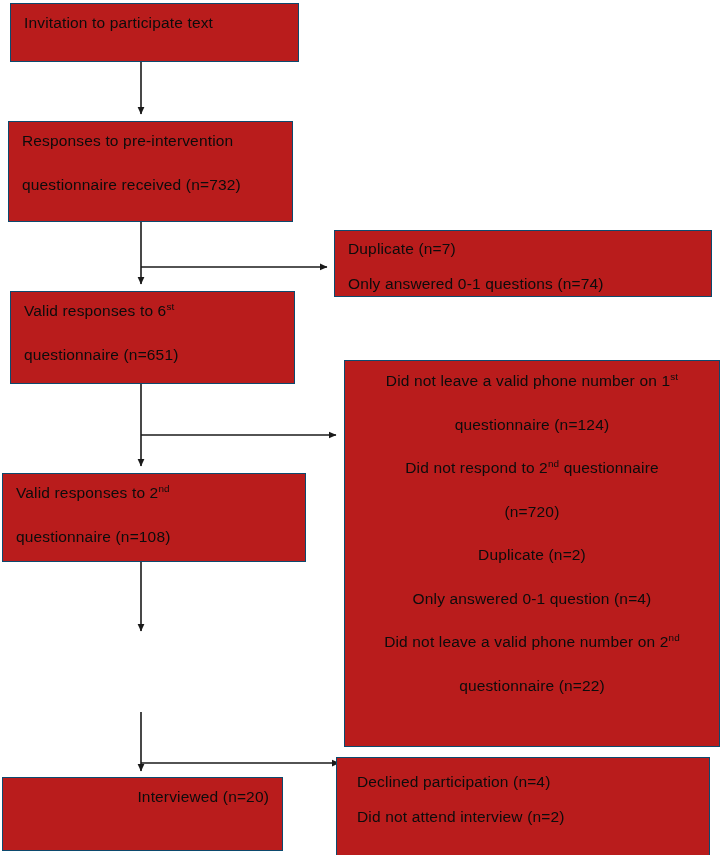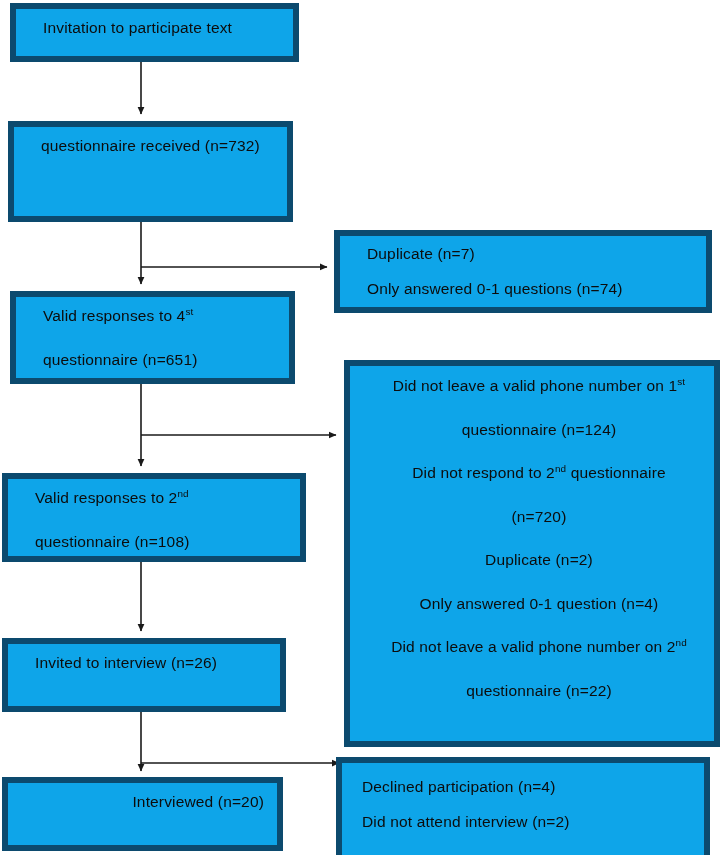--- a/index.html
+++ b/index.html
@@ -11,23 +11,23 @@
     position: relative;
     width: 723px;
     height: 855px;
     background: #ffffff;
     font-family: "Liberation Sans", sans-serif;
     overflow: hidden;
   }
   .node-box {
     position: absolute;
     box-sizing: border-box;
-    border: 6px solid #0c4a6e;
-    background: #0ea5e9;
-    padding: 11px 13px 0 27px;
+    border: 1px solid #0c4a6e;
+    background: #b91c1c;
+    padding: 11px 13px 0 13px;
   }
   .node-line {
     font-size: 15.5px;
     line-height: 1.0;
     color: #0c0c0c;
     white-space: nowrap;
     margin-bottom: 28px;
     letter-spacing: 0.01em;
   }
   .node-line:last-child { margin-bottom: 0; }
@@ -73,46 +73,44 @@
     <line x1="141" y1="712" x2="141" y2="771" stroke="#1a1a1a" stroke-width="1.6" marker-end="url(#arrowhead)"></line>
 
     <line x1="141" y1="763" x2="339" y2="763" stroke="#1a1a1a" stroke-width="1.6" marker-end="url(#arrowhead)"></line>
   </svg>
 
   <div class="node-box" style="left:10px; top:3px; width:289px; height:59px;">
     <div class="node-line">Invitation to participate text</div>
   </div>
 
   <div class="node-box" style="left:8px; top:121px; width:285px; height:101px;">
+    <div class="node-line">Responses to pre-intervention</div>
     <div class="node-line">questionnaire received (n=732)</div>
   </div>
 
   <div class="node-box" style="left:10px; top:291px; width:285px; height:93px;">
     <div class="node-line">
-      <span>Valid responses to 4</span><sup>st</sup>
+      <span>Valid responses to 6</span><sup>st</sup>
     </div>
     <div class="node-line">questionnaire (n=651)</div>
   </div>
 
   <div class="node-box" style="left:2px; top:473px; width:304px; height:89px;">
     <div class="node-line">
       <span>Valid responses to 2</span><sup>nd</sup>
     </div>
     <div class="node-line">questionnaire (n=108)</div>
   </div>
 
-  <div class="node-box" style="left:2px; top:638px; width:284px; height:74px;">
-    <div class="node-line">Invited to interview (n=26)</div>
-  </div>
 
   <div class="node-box" style="left:2px; top:777px; width:281px; height:74px;text-align:right;">
     <div class="node-line">Interviewed (n=20)</div>
   </div>
 
-  <div class="node-box tight" style="left:334px; top:230px; width:378px; height:83px; padding-top:10px;">
+  <div class="node-box tight" style="left:334px; top:230px; width:378px; height:67px; padding-top:10px;">
     <div class="node-line">Duplicate (n=7)</div>
     <div class="node-line">Only answered 0-1 questions (n=74)</div>
   </div>
 
   <div class="node-box" style="left:344px; top:360px; width:376px; height:387px; padding-top:12px;text-align:center;">
     <div class="node-line">
       <span>Did not leave a valid phone number on 1</span><sup>st</sup>
     </div>
     <div class="node-line">questionnaire (n=124)</div>
     <div class="node-line">

